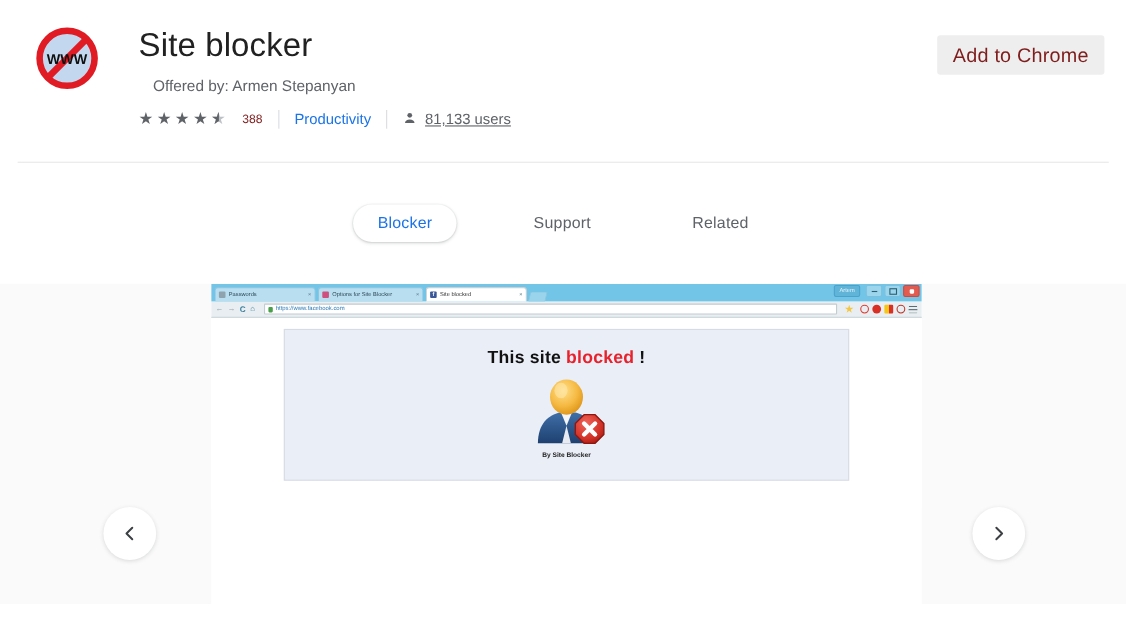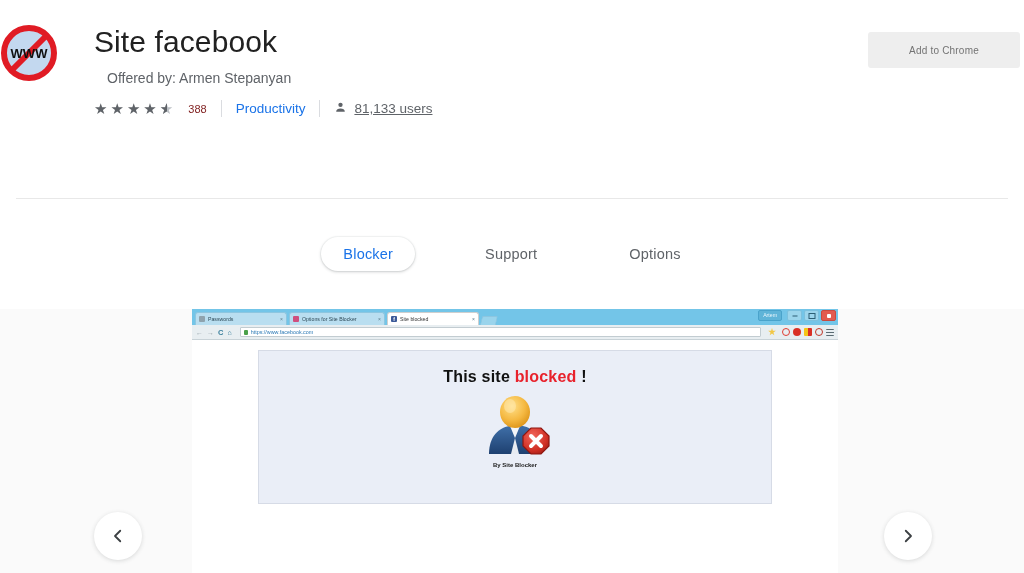--- a/index.html
+++ b/index.html
@@ -9,22 +9,22 @@
     background: #ffffff;
     font-family: "Liberation Sans", sans-serif;
     overflow: hidden;
   }
 
   .page { position: relative; width: 1024px; height: 573px; background: #fff; }
 
   
   .header {
     position: relative;
-    height: 199px;
-    padding: 22px 16px 0 0;
+    height: 148px;
+    padding: 22px 16px 0 32px;
     background: #fff;
   }
   .header-inner { display: flex; align-items: flex-start; }
 
   .ext-icon {
     width: 58px; height: 58px;
     flex: 0 0 58px;
     margin-top: 2px;
     position: relative;
   }
@@ -63,27 +63,27 @@
     background: #dadce0;
     margin: 0 14px;
   }
   .category-link { color: #1a73e8; font-size: 13.5px; text-decoration: none; }
   .users-wrap { display: inline-flex; align-items: flex-start; text-decoration: underline; }
   .person-icon { margin-right: 7px; display: inline-flex; }
   .users-count { font-size: 13.5px; color: #5f6368; }
 
   .add-btn {
     position: absolute;
-    right: 4px; top: 32px;
+    right: 20px; top: 32px;
     width: 152px; height: 36px;
     background: #eeeeee;
-    color: #737373;
+    color: #7f1d1d;
     border: none;
     border-radius: 3px;
-    font-size: 10px;
+    font-size: 18px;
     font-family: "Liberation Sans", sans-serif;
     letter-spacing: 0.2px;
     cursor: default;
   }
 
   .header-divider {
     position: absolute;
     left: 16px; right: 16px; bottom: 0;
     height: 1px; background: #e8e8e8;
   }
@@ -257,21 +257,21 @@
     height: 1px; background: #5a6b72;
   }
 
   .win-page {
     background: #ffffff;
     padding: 10px 66px 26px 66px;
   }
   .blocked-card {
     background: #eaeef7;
     border: 1px solid #d6dbe6;
-    height: 154px;
+    height: 138px;
     display: flex;
     flex-direction: column;
     align-items: center;
     justify-content: flex-start;
     padding-top: 17px;
   }
   .blocked-title {
     font-size: 16px;
     font-weight: bold;
     color: #111;
@@ -315,21 +315,21 @@
       <div class="ext-icon">
         <svg viewBox="0 0 58 58" xmlns="http://www.w3.org/2000/svg">
           <circle cx="29" cy="29" r="25" fill="#c3d8ef"></circle>
           <circle cx="29" cy="29" r="25" fill="none" stroke="#e01b24" stroke-width="6"></circle>
           <line x1="11.5" y1="46.5" x2="46.5" y2="11.5" stroke="#e01b24" stroke-width="6"></line>
           <text x="29" y="34" font-family="Liberation Sans, sans-serif" font-size="13" font-weight="bold" fill="#111" text-anchor="middle">WWW</text>
         </svg>
       </div>
 
       <div class="header-text">
-        <h1 class="ext-title">Site facebook</h1>
+        <h1 class="ext-title">Site blocker</h1>
         <div class="ext-offered">Offered by: Armen Stepanyan</div>
 
         <div class="meta-row">
           <span class="stars">
             <span class="star">★</span>
             <span class="star">★</span>
             <span class="star">★</span>
             <span class="star">★</span>
             <span class="star half">★</span>
           </span>
@@ -354,21 +354,21 @@
       </div>
     </div>
 
     <button class="add-btn">Add to Chrome</button>
     <div class="header-divider"></div>
   </div>
 
   <div class="tabs">
     <button class="tab active">Blocker</button>
     <button class="tab">Support</button>
-    <button class="tab">Options</button>
+    <button class="tab">Related</button>
   </div>
 
   <div class="carousel">
 
     <div class="carousel-stage">
       <div class="sshot">
 
         <div class="win-tabbar">
           <div class="btab t1">
             <span class="fav fav-gray"></span>

